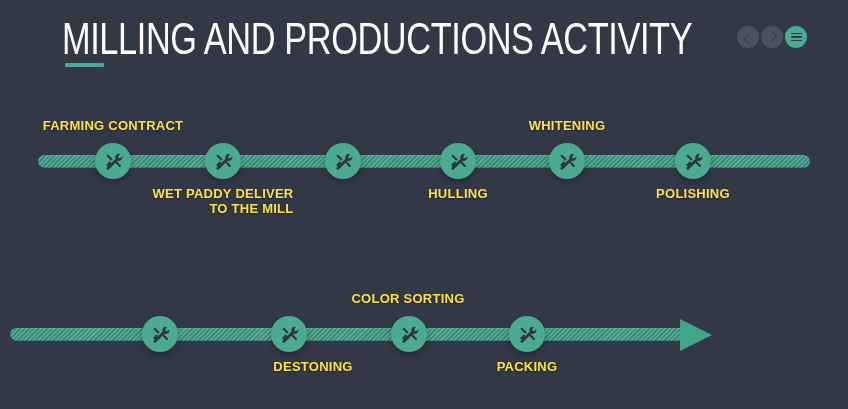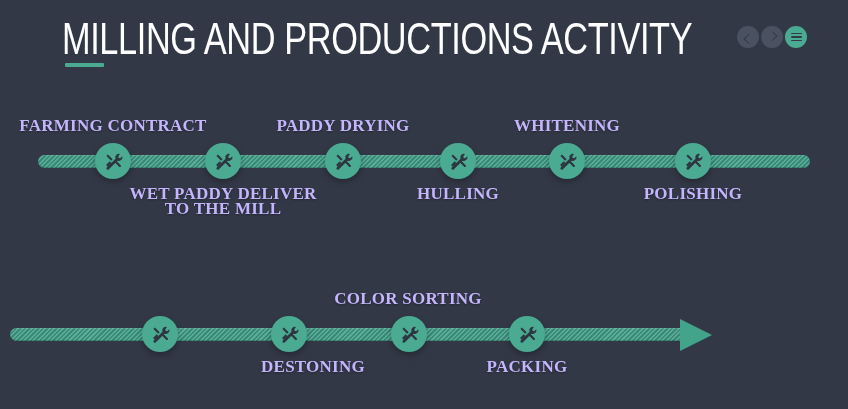--- a/index.html
+++ b/index.html
@@ -137,32 +137,32 @@
     align-items: center;
     justify-content: center;
     box-shadow: 0 3px 6px rgba(0,0,0,0.28);
   }
   .node svg { display: block; }
 
   
   .node-label {
     position: absolute;
     transform: translateX(-50%);
-    color: #c4b5fd;
-    font-family: Liberation Serif, serif;
-    font-size: 17px;
+    color: #fde047;
+    font-family: Liberation Sans, sans-serif;
+    font-size: 13px;
     font-weight: 700;
     letter-spacing: 0.25px;
     line-height: 14.5px;
     text-align: center;
     white-space: pre-line;
     text-shadow: 0 1px 2px rgba(0,0,0,0.35);
   }
   .node-label.above { top: 14px; }
-  .node-label.below { top: 82px; }
+  .node-label.below { top: 82px; text-align: right; }
 </style>
 </head>
 <body>
 
 <div class="header">
   <div class="page-title">MILLING AND PRODUCTIONS ACTIVITY</div>
   <div class="title-underline"></div>
 
   <div class="nav-group">
     <div class="nav-btn">
@@ -209,21 +209,20 @@
     <div class="node" style="left: 343px;">
       <span>
         <svg width="19" height="19" viewBox="0 0 24 24" aria-hidden="true">
           <path fill="#2e3440" d="M3.1 4.9 4.9 3.1l6.0 6.0-1.8 1.8z"></path>
           <path fill="#2e3440" d="M13.6 12.9l1.9-1.9 5.6 5.6a1.35 1.35 0 0 1 0 1.9l-.1.1a1.35 1.35 0 0 1-1.9 0z"></path>
           <path fill="#2e3440" d="M20.2 2.4a4.6 4.6 0 0 0-4.6 1.1 4.6 4.6 0 0 0-1.0 5.0L3.5 19.6a1.5 1.5 0 0 0 0 2.1l.3.3a1.5 1.5 0 0 0 2.1 0L17.0 10.9a4.6 4.6 0 0 0 5.0-1.0 4.6 4.6 0 0 0 1.1-4.6l-2.6 2.6-2.0-.4-.4-2.0z"></path>
           <path fill="#2e3440" d="M2.6 16.4l4.6-4.6 2.2 2.2-4.6 4.6z"></path>
         </svg>
       </span>
     </div>
-    <div class="node-label above" style="left: 343px;">PADDY DRYING</div>
     <div class="node" style="left: 458px;">
       <span>
         <svg width="19" height="19" viewBox="0 0 24 24" aria-hidden="true">
           <path fill="#2e3440" d="M3.1 4.9 4.9 3.1l6.0 6.0-1.8 1.8z"></path>
           <path fill="#2e3440" d="M13.6 12.9l1.9-1.9 5.6 5.6a1.35 1.35 0 0 1 0 1.9l-.1.1a1.35 1.35 0 0 1-1.9 0z"></path>
           <path fill="#2e3440" d="M20.2 2.4a4.6 4.6 0 0 0-4.6 1.1 4.6 4.6 0 0 0-1.0 5.0L3.5 19.6a1.5 1.5 0 0 0 0 2.1l.3.3a1.5 1.5 0 0 0 2.1 0L17.0 10.9a4.6 4.6 0 0 0 5.0-1.0 4.6 4.6 0 0 0 1.1-4.6l-2.6 2.6-2.0-.4-.4-2.0z"></path>
           <path fill="#2e3440" d="M2.6 16.4l4.6-4.6 2.2 2.2-4.6 4.6z"></path>
         </svg>
       </span>
     </div>

